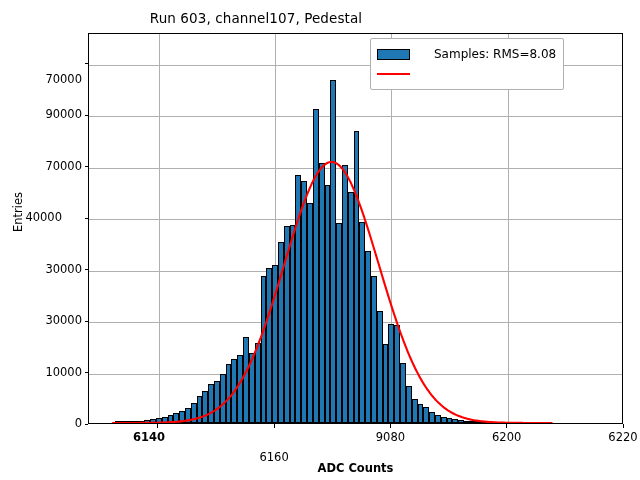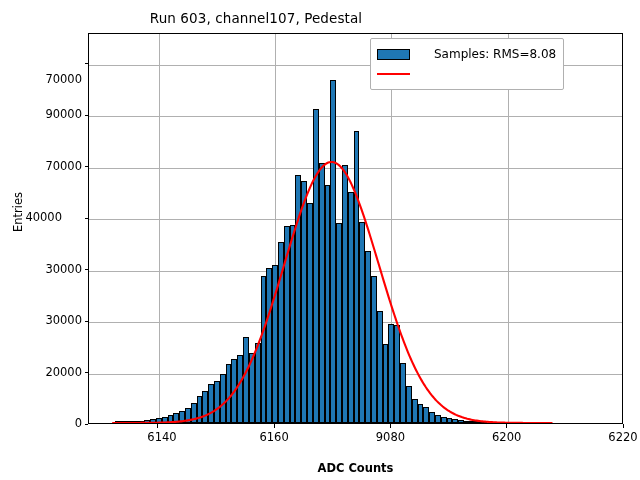--- a/index.html
+++ b/index.html
@@ -245,39 +245,39 @@
       </div>
     <svg id="fit-svg" viewBox="0 0 535 391" preserveAspectRatio="none">
       <path id="fit-path" fill="none" stroke="#ff0000" stroke-width="2.1" vector-effect="non-scaling-stroke" d="M23.26 390.99 L24.64 390.99 L26.02 390.99 L27.40 390.99 L28.79 390.99 L30.17 390.99 L31.55 390.99 L32.93 390.99 L34.31 390.98 L35.69 390.98 L37.07 390.98 L38.45 390.98 L39.83 390.97 L41.22 390.97 L42.60 390.97 L43.98 390.96 L45.36 390.96 L46.74 390.95 L48.12 390.94 L49.50 390.94 L50.88 390.93 L52.26 390.92 L53.65 390.91 L55.03 390.90 L56.41 390.89 L57.79 390.87 L59.17 390.86 L60.55 390.84 L61.93 390.82 L63.31 390.80 L64.69 390.78 L66.08 390.75 L67.46 390.72 L68.84 390.69 L70.22 390.66 L71.60 390.62 L72.98 390.58 L74.36 390.53 L75.74 390.48 L77.12 390.43 L78.51 390.37 L79.89 390.30 L81.27 390.23 L82.65 390.15 L84.03 390.06 L85.41 389.96 L86.79 389.86 L88.17 389.74 L89.55 389.62 L90.94 389.48 L92.32 389.33 L93.70 389.17 L95.08 389.00 L96.46 388.81 L97.84 388.60 L99.22 388.38 L100.60 388.14 L101.98 387.88 L103.37 387.60 L104.75 387.30 L106.13 386.97 L107.51 386.62 L108.89 386.24 L110.27 385.84 L111.65 385.40 L113.03 384.93 L114.41 384.43 L115.80 383.90 L117.18 383.32 L118.56 382.71 L119.94 382.05 L121.32 381.36 L122.70 380.61 L124.08 379.82 L125.46 378.98 L126.84 378.08 L128.23 377.13 L129.61 376.13 L130.99 375.06 L132.37 373.93 L133.75 372.74 L135.13 371.48 L136.51 370.15 L137.89 368.75 L139.27 367.28 L140.66 365.73 L142.04 364.10 L143.42 362.39 L144.80 360.59 L146.18 358.72 L147.56 356.75 L148.94 354.70 L150.32 352.55 L151.70 350.32 L153.09 347.98 L154.47 345.56 L155.85 343.04 L157.23 340.42 L158.61 337.70 L159.99 334.88 L161.37 331.97 L162.75 328.95 L164.13 325.84 L165.52 322.63 L166.90 319.32 L168.28 315.92 L169.66 312.42 L171.04 308.82 L172.42 305.14 L173.80 301.36 L175.18 297.50 L176.56 293.55 L177.95 289.52 L179.33 285.42 L180.71 281.24 L182.09 276.99 L183.47 272.68 L184.85 268.31 L186.23 263.89 L187.61 259.42 L188.99 254.90 L190.38 250.35 L191.76 245.77 L193.14 241.17 L194.52 236.55 L195.90 231.93 L197.28 227.30 L198.66 222.68 L200.04 218.08 L201.42 213.50 L202.81 208.96 L204.19 204.46 L205.57 200.00 L206.95 195.61 L208.33 191.28 L209.71 187.03 L211.09 182.87 L212.47 178.80 L213.85 174.83 L215.24 170.98 L216.62 167.24 L218.00 163.64 L219.38 160.17 L220.76 156.84 L222.14 153.67 L223.52 150.66 L224.90 147.82 L226.28 145.15 L227.67 142.67 L229.05 140.37 L230.43 138.26 L231.81 136.35 L233.19 134.64 L234.57 133.14 L235.95 131.84 L237.33 130.77 L238.71 129.91 L240.10 129.26 L241.48 128.84 L242.86 128.64 L244.24 128.66 L245.62 128.90 L247.00 129.36 L248.38 130.04 L249.76 130.94 L251.14 132.06 L252.53 133.39 L253.91 134.93 L255.29 136.67 L256.67 138.62 L258.05 140.76 L259.43 143.10 L260.81 145.62 L262.19 148.32 L263.57 151.19 L264.96 154.23 L266.34 157.43 L267.72 160.78 L269.10 164.27 L270.48 167.90 L271.86 171.66 L273.24 175.53 L274.62 179.52 L276.00 183.61 L277.39 187.79 L278.77 192.05 L280.15 196.39 L281.53 200.79 L282.91 205.26 L284.29 209.77 L285.67 214.32 L287.05 218.90 L288.43 223.51 L289.82 228.13 L291.20 232.75 L292.58 237.38 L293.96 241.99 L295.34 246.59 L296.72 251.17 L298.10 255.71 L299.48 260.22 L300.86 264.68 L302.25 269.10 L303.63 273.46 L305.01 277.76 L306.39 281.99 L307.77 286.16 L309.15 290.25 L310.53 294.26 L311.91 298.19 L313.29 302.04 L314.68 305.80 L316.06 309.47 L317.44 313.05 L318.82 316.53 L320.20 319.92 L321.58 323.21 L322.96 326.41 L324.34 329.50 L325.72 332.50 L327.11 335.39 L328.49 338.19 L329.87 340.89 L331.25 343.49 L332.63 346.00 L334.01 348.41 L335.39 350.72 L336.77 352.94 L338.15 355.07 L339.54 357.11 L340.92 359.06 L342.30 360.92 L343.68 362.70 L345.06 364.40 L346.44 366.01 L347.82 367.55 L349.20 369.01 L350.58 370.40 L351.97 371.71 L353.35 372.96 L354.73 374.14 L356.11 375.26 L357.49 376.31 L358.87 377.31 L360.25 378.25 L361.63 379.13 L363.01 379.97 L364.40 380.75 L365.78 381.48 L367.16 382.17 L368.54 382.82 L369.92 383.43 L371.30 383.99 L372.68 384.52 L374.06 385.02 L375.44 385.48 L376.83 385.91 L378.21 386.31 L379.59 386.69 L380.97 387.03 L382.35 387.35 L383.73 387.65 L385.11 387.93 L386.49 388.19 L387.87 388.42 L389.26 388.64 L390.64 388.84 L392.02 389.03 L393.40 389.20 L394.78 389.36 L396.16 389.51 L397.54 389.64 L398.92 389.76 L400.31 389.88 L401.69 389.98 L403.07 390.07 L404.45 390.16 L405.83 390.24 L407.21 390.31 L408.59 390.38 L409.97 390.44 L411.35 390.49 L412.74 390.54 L414.12 390.59 L415.50 390.63 L416.88 390.67 L418.26 390.70 L419.64 390.73 L421.02 390.76 L422.40 390.78 L423.78 390.81 L425.17 390.83 L426.55 390.84 L427.93 390.86 L429.31 390.88 L430.69 390.89 L432.07 390.90 L433.45 390.91 L434.83 390.92 L436.21 390.93 L437.60 390.94 L438.98 390.95 L440.36 390.95 L441.74 390.96 L443.12 390.96 L444.50 390.97 L445.88 390.97 L447.26 390.97 L448.64 390.98 L450.03 390.98 L451.41 390.98 L452.79 390.98 L454.17 390.99 L455.55 390.99 L456.93 390.99 L458.31 390.99 L459.69 390.99 L461.07 390.99 L462.46 390.99 L463.84 390.99 L465.22 391.00"></path>
     </svg>
   </div>
 
   <div id="y-axis">
       <div class="ytick-mark" style="left: 84.5px; top: 423.5px;"></div>
       <div class="ytick-label" style="right: 558px; top: 416px;">0</div>
       <div class="ytick-mark" style="left: 84.5px; top: 372.053px;"></div>
-      <div class="ytick-label" style="right: 558px; top: 364.553px;">20000</div>
+      <div class="ytick-label" style="right: 558px; top: 364.553px;">10000</div>
       <div class="ytick-mark" style="left: 84.5px; top: 320.605px;"></div>
       <div class="ytick-label" style="right: 558px; top: 313.105px;">30000</div>
       <div class="ytick-mark" style="left: 84.5px; top: 269.158px;"></div>
       <div class="ytick-label" style="right: 558px; top: 261.658px; margin-left: 48px;">30000</div>
       <div class="ytick-mark" style="left: 84.5px; top: 217.711px;"></div>
       <div class="ytick-label" style="right: 578px; top: 210.211px;">40000</div>
       <div class="ytick-mark" style="left: 84.5px; top: 166.263px;"></div>
       <div class="ytick-label" style="right: 558px; top: 158.763px;">70000</div>
       <div class="ytick-mark" style="left: 84.5px; top: 114.816px;"></div>
       <div class="ytick-label" style="right: 558px; top: 107.316px;">90000</div>
       <div class="ytick-mark" style="left: 84.5px; top: 63.3684px;"></div>
       <div class="ytick-label" style="right: 558px; top: 55.8684px; margin-top: 16px;">70000</div>
     </div>
   <div id="x-axis">
       <div class="xtick-mark" style="left: 157.283px; top: 424px;"></div>
-      <div class="xtick-label" style="left: 122px; width: 80px; top: 430px;">6140</div>
+      <div class="xtick-label" style="left: 109px; width: 80px; top: 430px; font-weight: bold;">6140</div>
       <div class="xtick-mark" style="left: 273.587px; top: 424px;"></div>
-      <div class="xtick-label" style="left: 234.087px; width: 80px; top: 430px;">6160</div>
+      <div class="xtick-label" style="left: 234.087px; width: 80px; top: 450px;">6160</div>
       <div class="xtick-mark" style="left: 389.891px; top: 424px;"></div>
       <div class="xtick-label" style="left: 350.391px; width: 80px; top: 430px;">9080</div>
       <div class="xtick-mark" style="left: 506.196px; top: 424px;"></div>
       <div class="xtick-label" style="left: 466.696px; width: 80px; top: 430px;">6200</div>
       <div class="xtick-mark" style="left: 622.5px; top: 424px;"></div>
       <div class="xtick-label" style="left: 583px; width: 80px; top: 430px;">6220</div>
     </div>
 
   <div id="xlabel">ADC Counts</div>
   <div id="ylabel">Entries</div>

